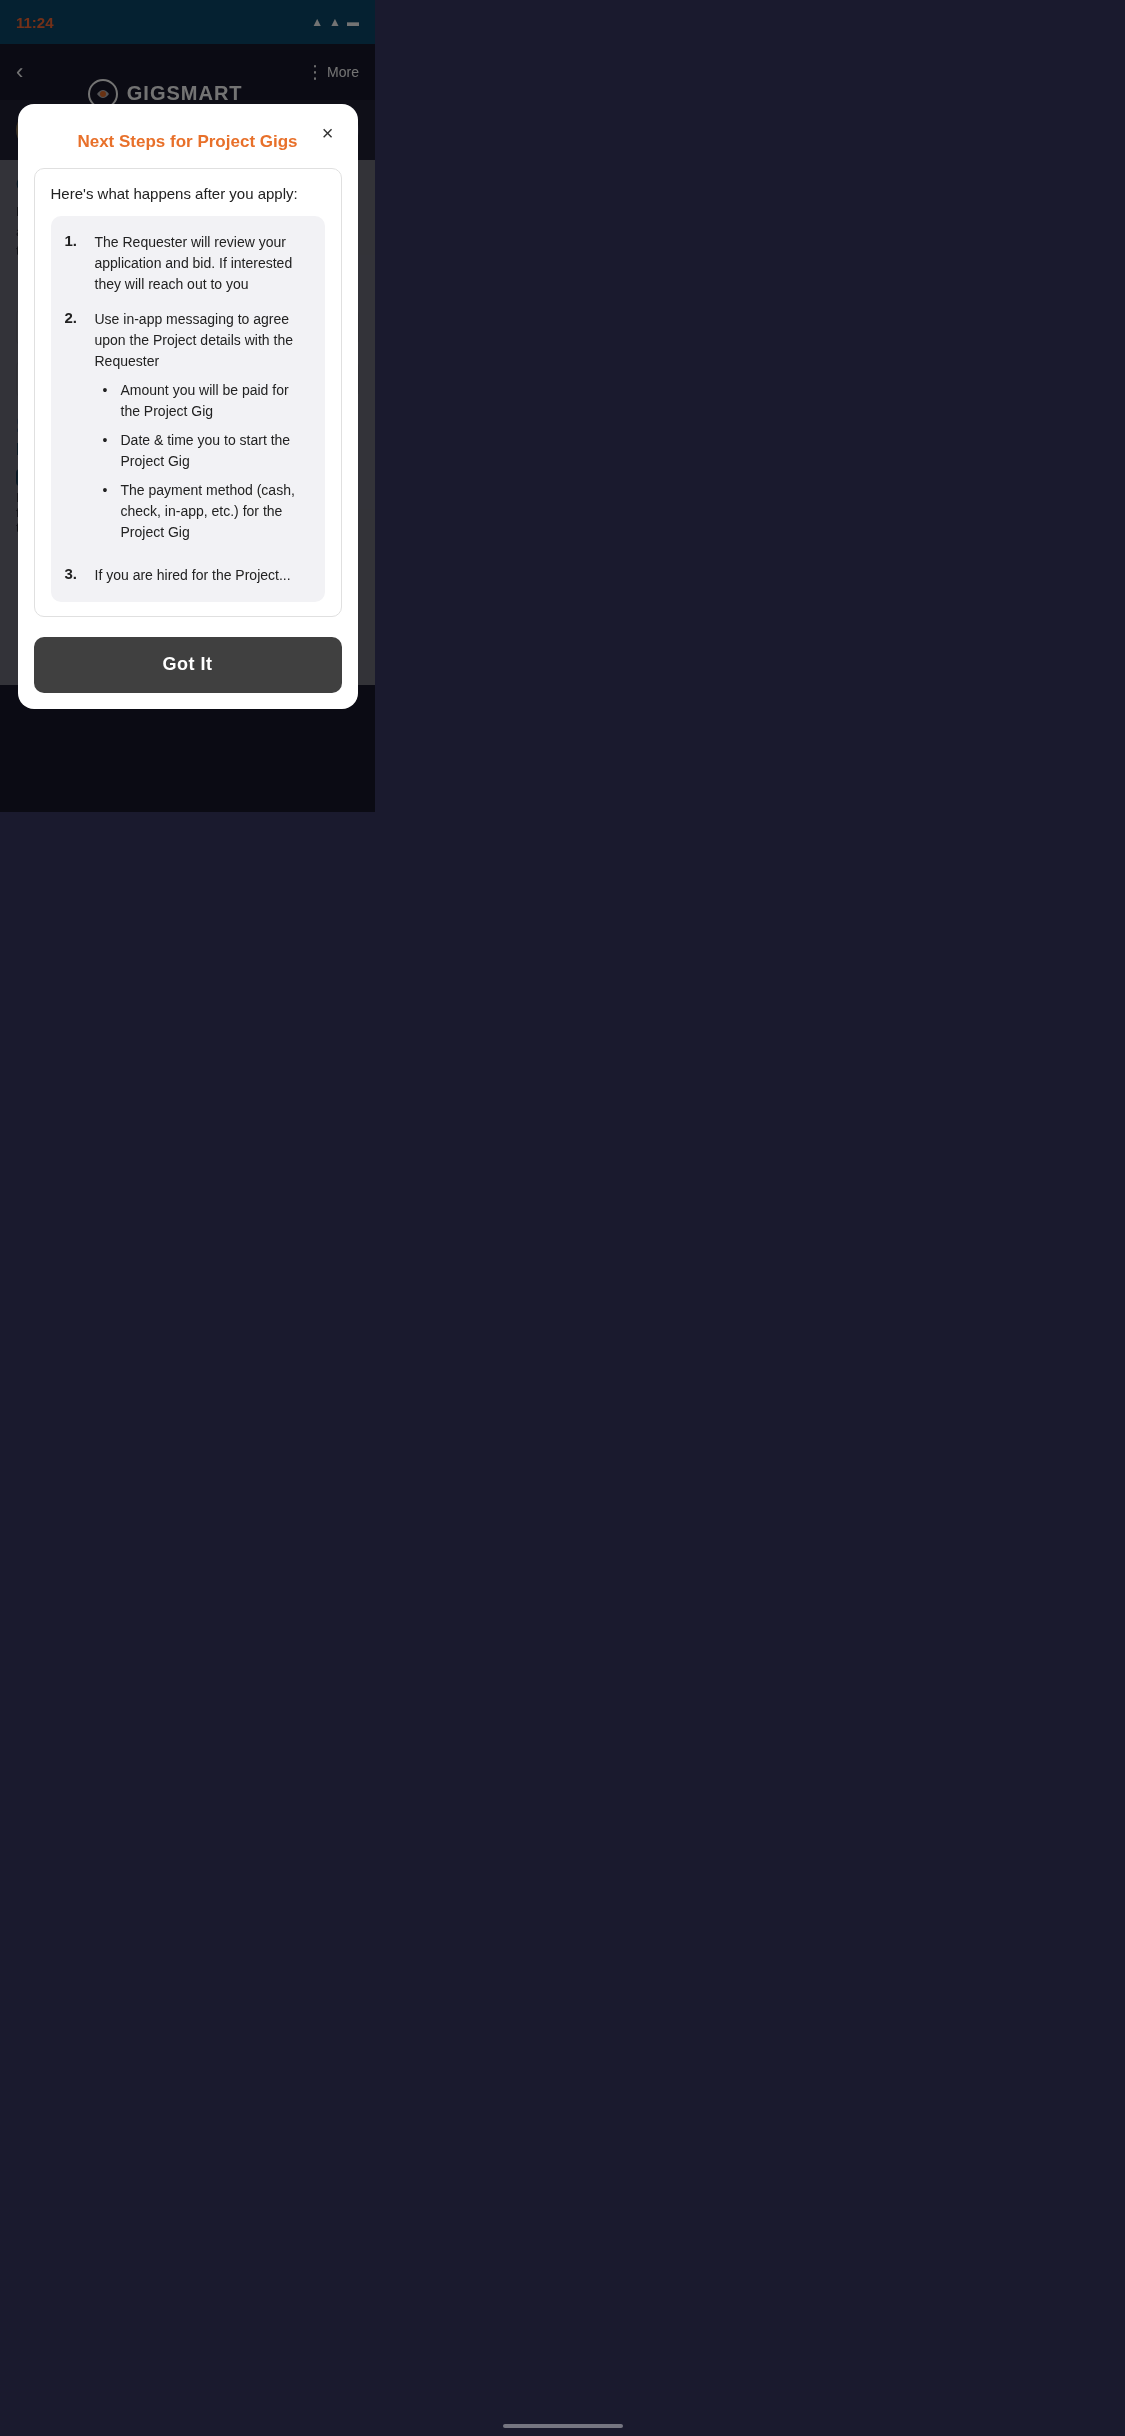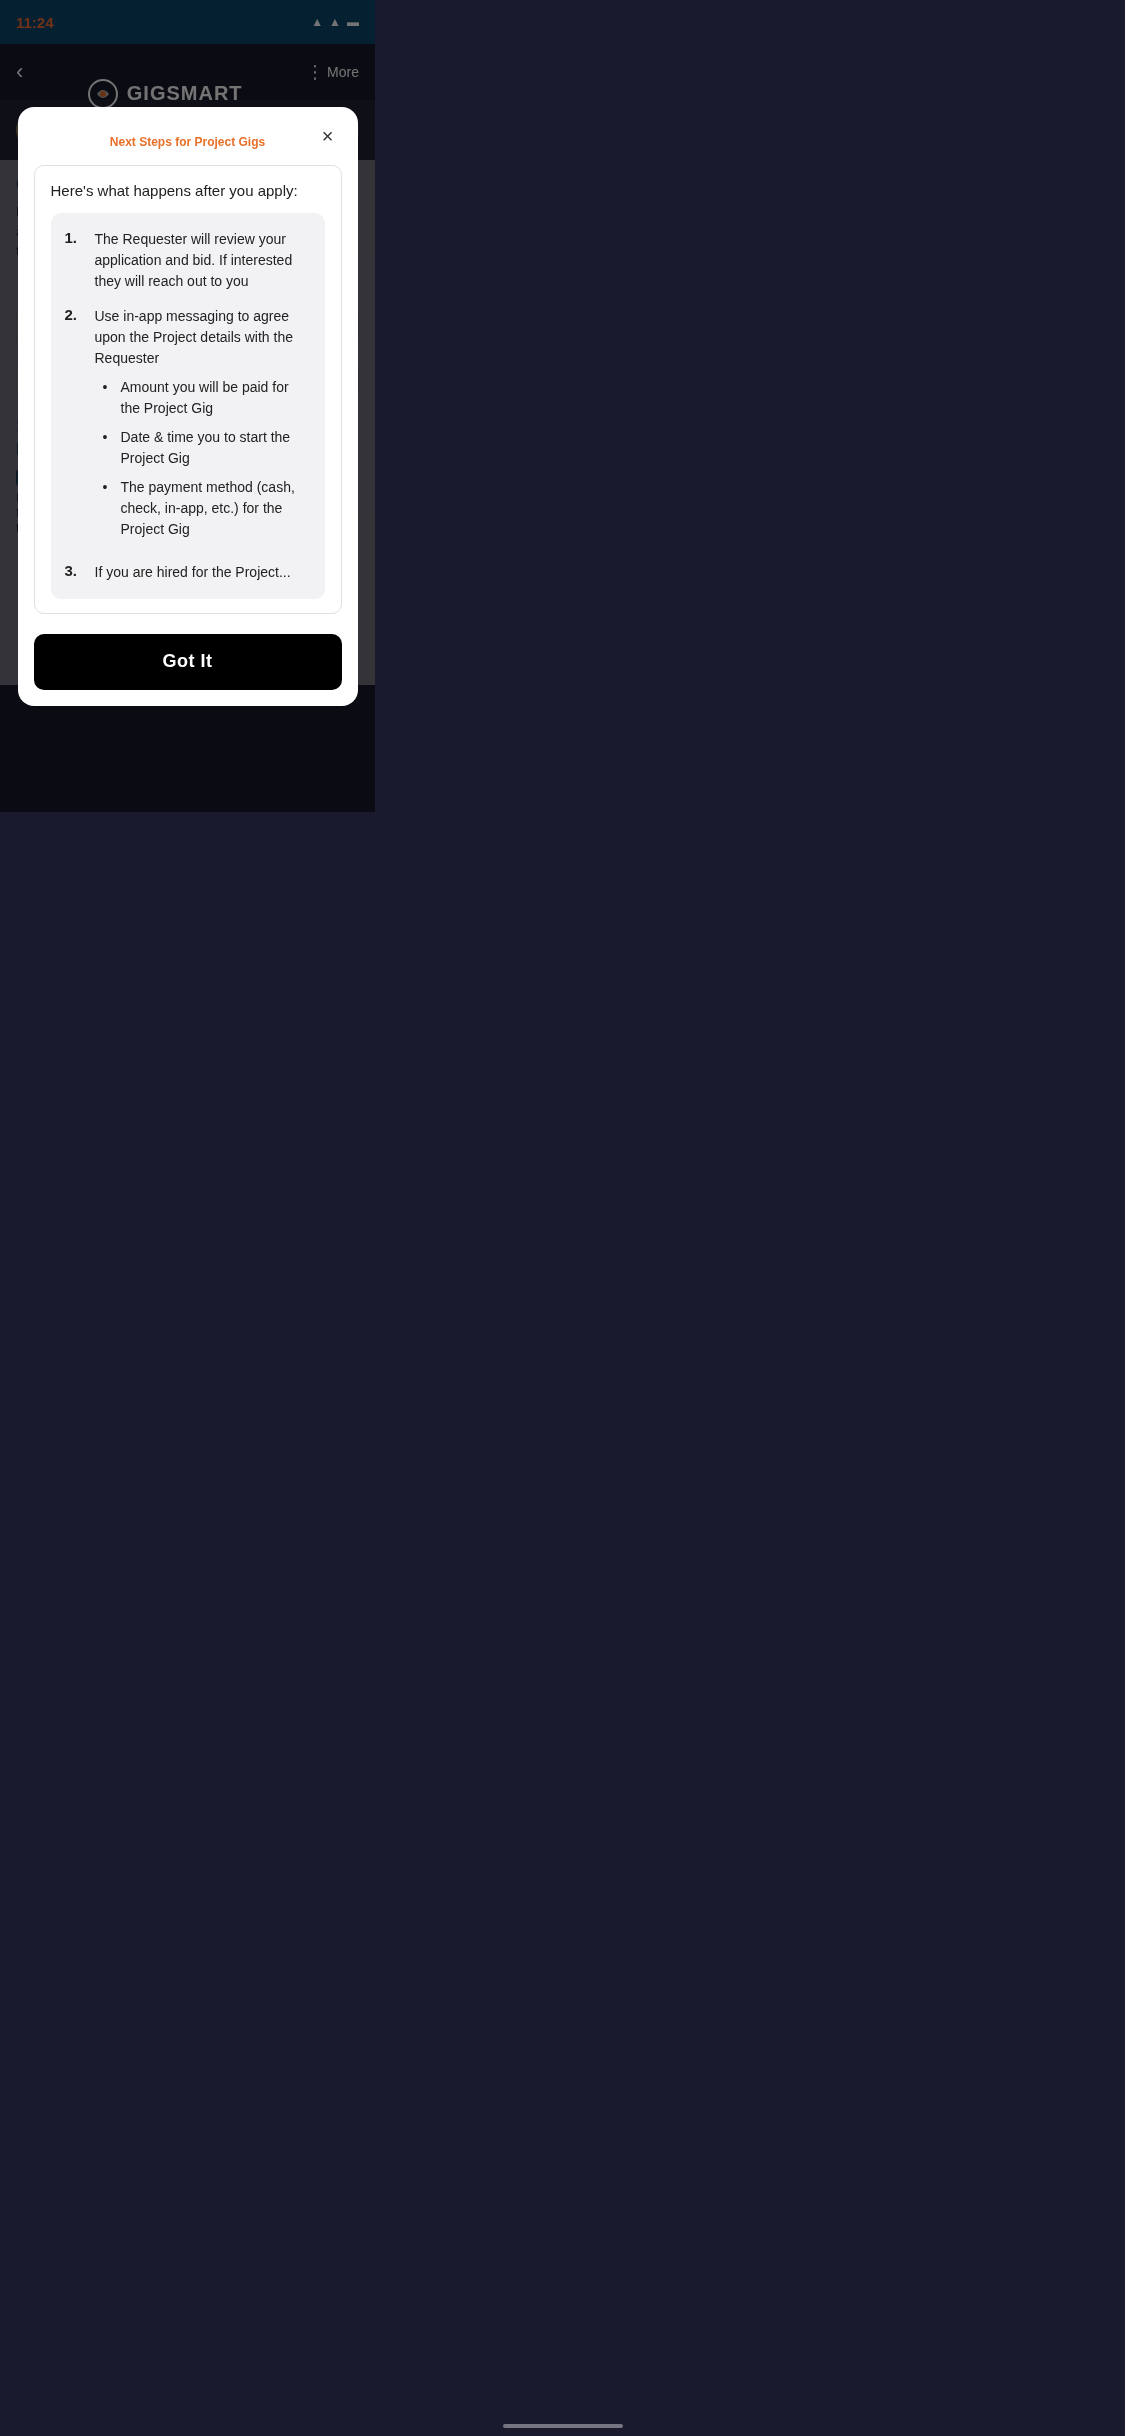--- a/index.html
+++ b/index.html
@@ -214,21 +214,21 @@
       height: 28px;
       display: flex;
       align-items: center;
       justify-content: center;
       cursor: pointer;
       color: #333;
       font-size: 20px;
     }
     .modal-title {
       color: #e8702a;
-      font-size: 12px;
+      font-size: 17px;
       font-weight: 600;
       text-align: center;
       margin-top: 8px;
       margin-bottom: 16px;
     }
 
     .modal-body {
       flex: 1;
       overflow-y: auto;
       padding: 0 16px;
@@ -307,21 +307,21 @@
       font-size: 14px;
       color: #222;
       line-height: 1.5;
     }
 
     
     .modal-footer {
       padding: 16px;
     }
     .got-it-btn {
-      background: #000000;
+      background: #404040;
       color: white;
       font-size: 18px;
       font-weight: 600;
       border: none;
       border-radius: 10px;
       width: 100%;
       height: 56px;
       cursor: pointer;
       letter-spacing: 0.5px;
     }

